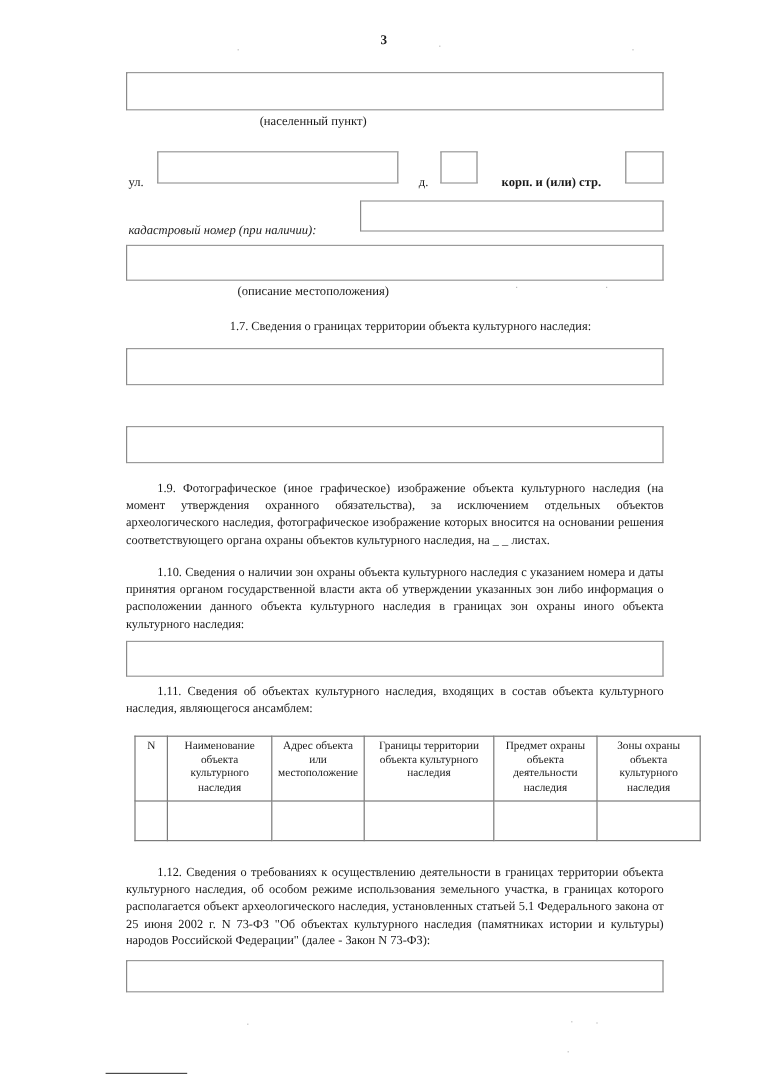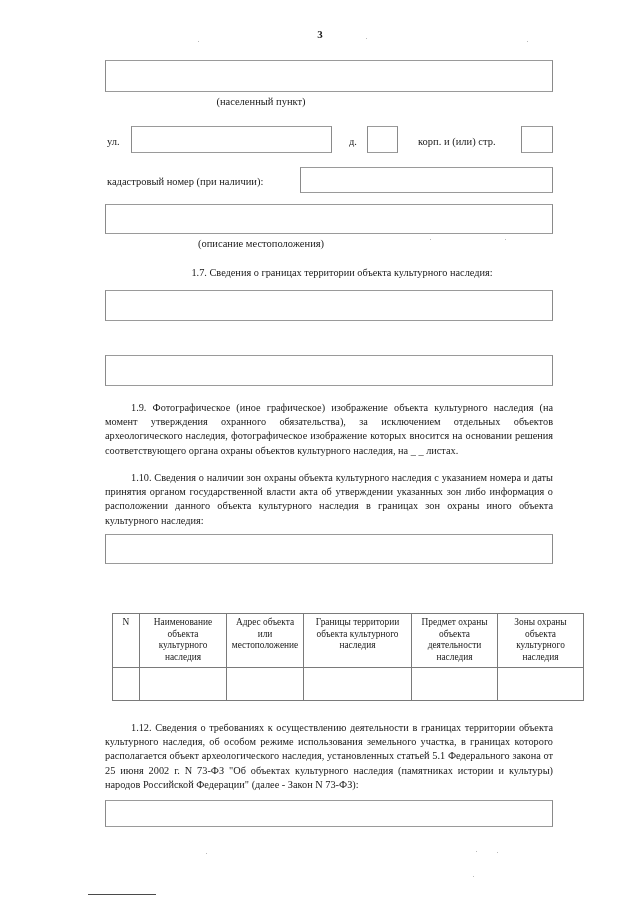--- a/index.html
+++ b/index.html
@@ -55,20 +55,21 @@
     left: 0;
     text-align: center;
     font-size: 10.5px;
   }
 
   
   .lbl {
     position: absolute;
     font-size: 10.5px;
     white-space: nowrap;
+    margin-top: 11px;
   }
 
   
   .para {
     position: absolute;
     left: 105px;
     width: 448px;
     font-size: 10.3px;
     line-height: 14.2px;
     text-align: justify;
@@ -139,26 +140,26 @@
   <div class="lbl" style="left:107px; top:136px;">ул.</div>
   <div class="fbox faded" style="left:131px; top:126px; width:201px; height:27px;">
     <span></span>
   </div>
 
   <div class="lbl" style="left:349px; top:136px;">д.</div>
   <div class="fbox faded" style="left:367px; top:126px; width:31px; height:27px;">
     <span></span>
   </div>
 
-  <div class="lbl" style="left:418px; top:136px;">корп. и (или) стр.</div>
+  <div class="lbl" style="left:418px; top:136px;font-weight:bold;">корп. и (или) стр.</div>
   <div class="fbox faded" style="left:521px; top:126px; width:32px; height:27px;">
     <span></span>
   </div>
 
-  <div class="lbl" style="left:107px; top:176px;">кадастровый номер (при наличии):</div>
+  <div class="lbl" style="left:107px; top:176px;font-style:italic;">кадастровый номер (при наличии):</div>
   <div class="fbox faded" style="left:300px; top:167px; width:253px; height:26px;">
     <span></span>
   </div>
 
   <div class="fbox faded" style="left:105px; top:204px; width:448px; height:30px;">
     <span></span>
   </div>
   <div class="caption" style="top:238px;font-family:Liberation Serif, serif;">(описание местоположения)</div>
 
   <div class="para single" style="top:266px;">1.7. Сведения о границах территории объекта культурного наследия:</div>
@@ -170,20 +171,21 @@
     <span></span>
   </div>
 
   <div class="para" style="top:401px;">1.9. Фотографическое (иное графическое) изображение объекта культурного наследия (на момент утверждения охранного обязательства), за исключением отдельных объектов археологического наследия, фотографическое изображение которых вносится на основании решения соответствующего органа охраны объектов культурного наследия, на _ _ листах.</div>
 
   <div class="para" style="top:471px;">1.10. Сведения о наличии зон охраны объекта культурного наследия с указанием номера и даты принятия органом государственной власти акта об утверждении указанных зон либо информация о расположении данного объекта культурного наследия в границах зон охраны иного объекта культурного наследия:</div>
   <div class="fbox faded" style="left:105px; top:534px; width:448px; height:30px;">
     <span></span>
   </div>
 
+  <div class="para" style="top:570px;">1.11. Сведения об объектах культурного наследия, входящих в состав объекта культурного наследия, являющегося ансамблем:</div>
 
   <table class="tbl">
     <thead>
       <tr>
         <th class="num">N</th>
         <th class="c1">Наименование объекта культурного наследия</th>
         <th class="c2">Адрес объекта или местоположение</th>
         <th class="c3">Границы территории объекта культурного наследия</th>
         <th class="c4">Предмет охраны объекта деятельности наследия</th>
         <th class="c5">Зоны охраны объекта культурного наследия</th>

